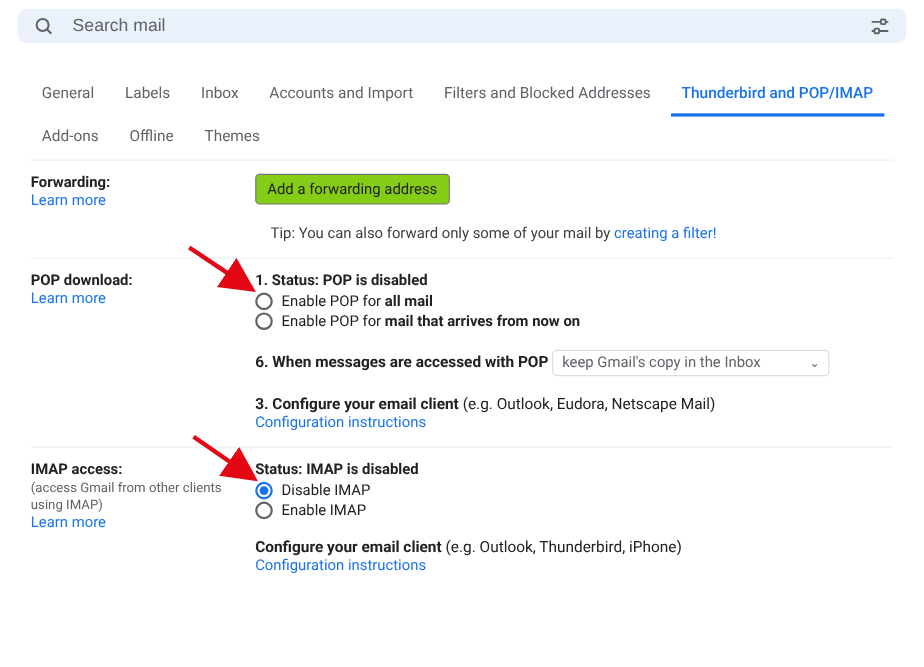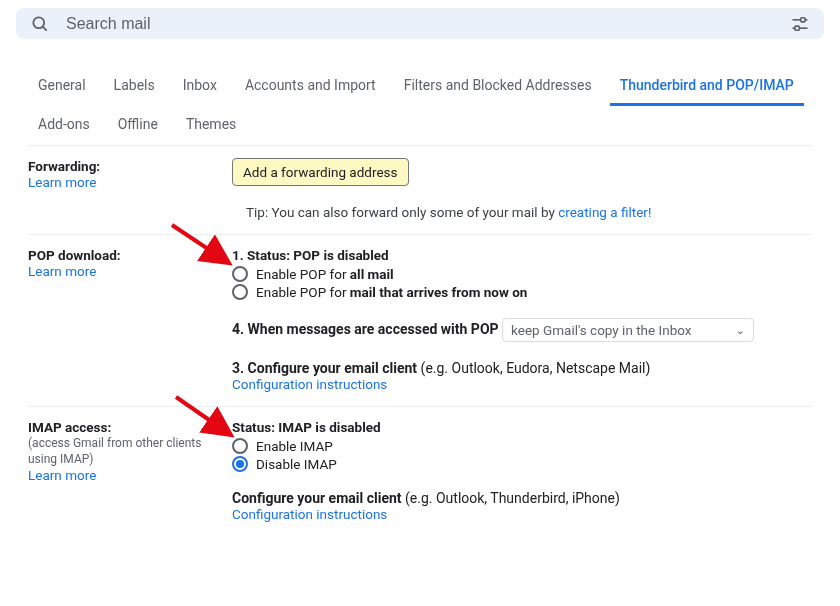--- a/index.html
+++ b/index.html
@@ -70,21 +70,21 @@
   .section .content-col {
     flex: 1;
     position: relative;
   }
   .label-title { font-weight: 700; font-size: 13.5px; }
   .label-sub { font-size: 12px; color: #5f6368; line-height:1.35; }
   .link { color: #1a73e8; cursor: pointer; font-size: 13.5px; text-align: right; }
   .btn {
     display: inline-block;
     border: 1px solid #747775;
-    background: #fef9c3;
+    background: #84cc16;
     border-radius: 4px;
     padding: 5px 10px;
     font-size: 13.5px;
     color: #202124;
     cursor: pointer;
   }
   .tip { margin-top: 18px; font-size: 13.5px; color:#3c4043;margin-left:14px;}
   .status-line { font-weight: 700; font-size: 13.5px; margin-bottom:3px;}
   .radio-row {
     display: flex;
@@ -200,21 +200,21 @@
       <div class="radio-row">
         <span class="radio"></span>
         <span><span>Enable POP for </span><span class="bold">all mail</span></span>
       </div>
       <div class="radio-row">
         <span class="radio"></span>
         <span><span>Enable POP for </span><span class="bold">mail that arrives from now on</span></span>
       </div>
 
       <div class="sub-block">
-        <span class="bold">4. When messages are accessed with POP</span>
+        <span class="bold">6. When messages are accessed with POP</span>
         <span class="select">
           <span>keep Gmail's copy in the Inbox</span>
           <span class="chev">⌄</span>
         </span>
       </div>
 
       <div class="sub-block">
         <span class="bold">3. Configure your email client</span><span> (e.g. Outlook, Eudora, Netscape Mail)</span>
         <div><span class="link">Configuration instructions</span></div>
       </div>
@@ -233,26 +233,26 @@
             <defs>
               <marker id="ah2" markerWidth="8" markerHeight="8" refX="6" refY="4" orient="auto">
                 <path d="M0,0 L8,4 L0,8 Z" fill="#e30613"></path>
               </marker>
             </defs>
             <line x1="4" y1="4" x2="56" y2="40" stroke="#e30613" stroke-width="4" marker-end="url(#ah2)"></line>
           </svg>
       </span>
       <div class="status-line">Status: IMAP is disabled</div>
       <div class="radio-row">
+        <span class="radio checked"></span>
+        <span>Disable IMAP</span>
+      </div>
+      <div class="radio-row">
         <span class="radio"></span>
         <span>Enable IMAP</span>
-      </div>
-      <div class="radio-row">
-        <span class="radio checked"></span>
-        <span>Disable IMAP</span>
       </div>
 
       <div class="sub-block">
         <span class="bold">Configure your email client</span><span> (e.g. Outlook, Thunderbird, iPhone)</span>
         <div><span class="link">Configuration instructions</span></div>
       </div>
     </div>
   </div>
 
 </div>

